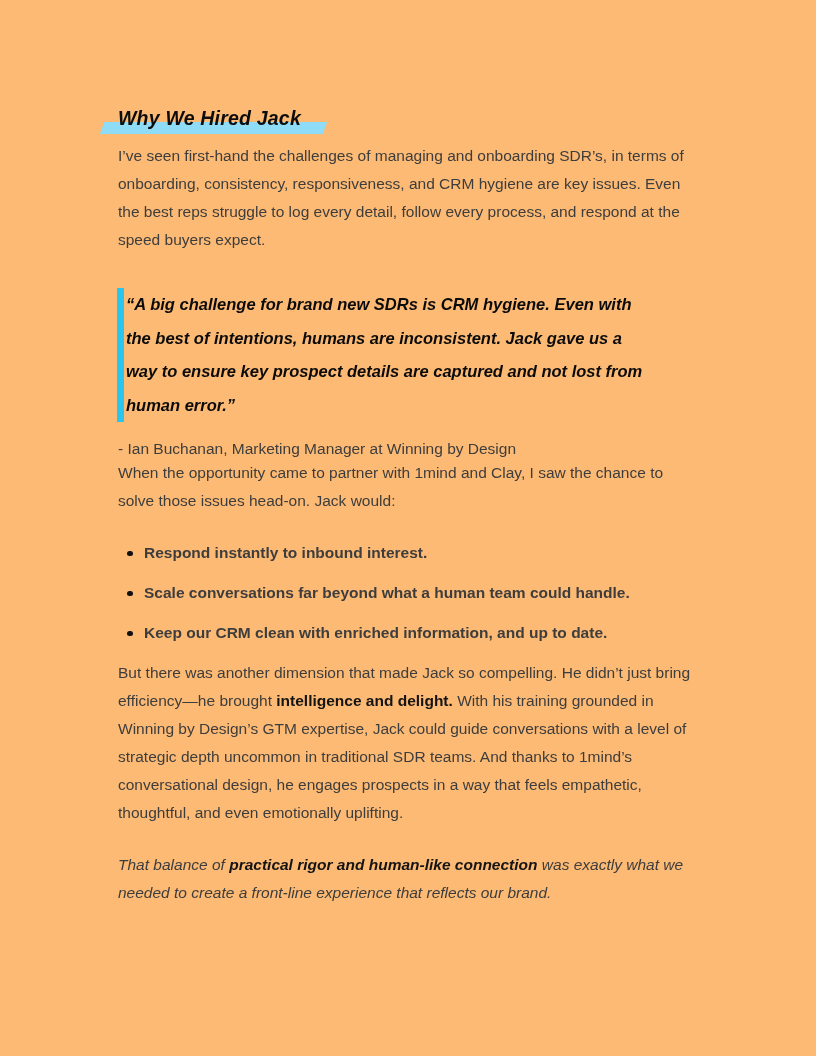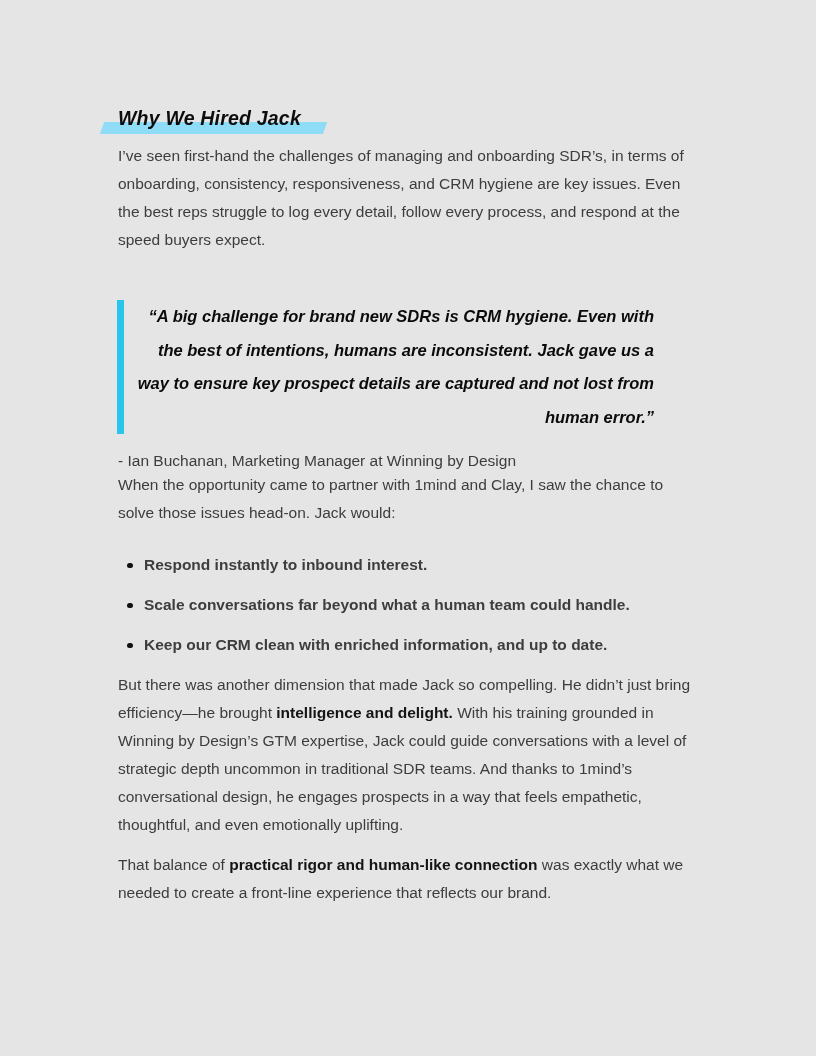--- a/index.html
+++ b/index.html
@@ -10,21 +10,21 @@
     margin: 0 auto;
     font-family: "Liberation Sans", "DejaVu Sans", sans-serif;
     color: #3d3d3d;
     overflow: hidden;
   }
   .page {
     width: 816px;
     height: 1056px;
     padding: 106px 118px 0 118px;
     position: relative;
-    background: #e5e5e5;
+    background: #fdba74;
   }
   .heading-wrap {
     position: relative;
     display: inline-block;
   }
   .heading-highlight {
     position: absolute;
     left: -16px;
     right: -24px;
     bottom: -4px;
@@ -44,26 +44,25 @@
     letter-spacing: 0.2px;
   }
   p.body-para {
     font-size: 15.5px;
     line-height: 28px;
     color: #3d3d3d;
     max-width: 580px;
   }
   .para-intro   { margin-top: 12px; }
   .quote-block {
-    margin-top: 46px;
+    margin-top: 34px;
     margin-left: -1px;
     border-left: 7px solid #29c5ec;
-    padding-left: 8px;
+    padding-left: 2px;
     max-width: 545px;
-    text-align: right;
   }
   .quote-text {
     font-size: 16.5px;
     line-height: 33.5px;
     font-weight: bold;
     font-style: italic;
     color: #0b0b0b;
     max-width: 522px;
   }
   .quote-attribution {
@@ -93,21 +92,21 @@
     content: "";
     position: absolute;
     left: 9px;
     top: 11.5px;
     width: 5.5px;
     height: 5.5px;
     border-radius: 50%;
     background: #111111;
   }
   .para-compelling { margin-top: 10px; }
-  .para-balance    { margin-top: 12px; }
+  .para-balance    { margin-top: 24px; font-style: italic; }
   .bold-run {
     font-weight: bold;
     color: #141414;
     text-align: center;
   }
 </style>
 </head>
 <body>
 
 <div class="page">

